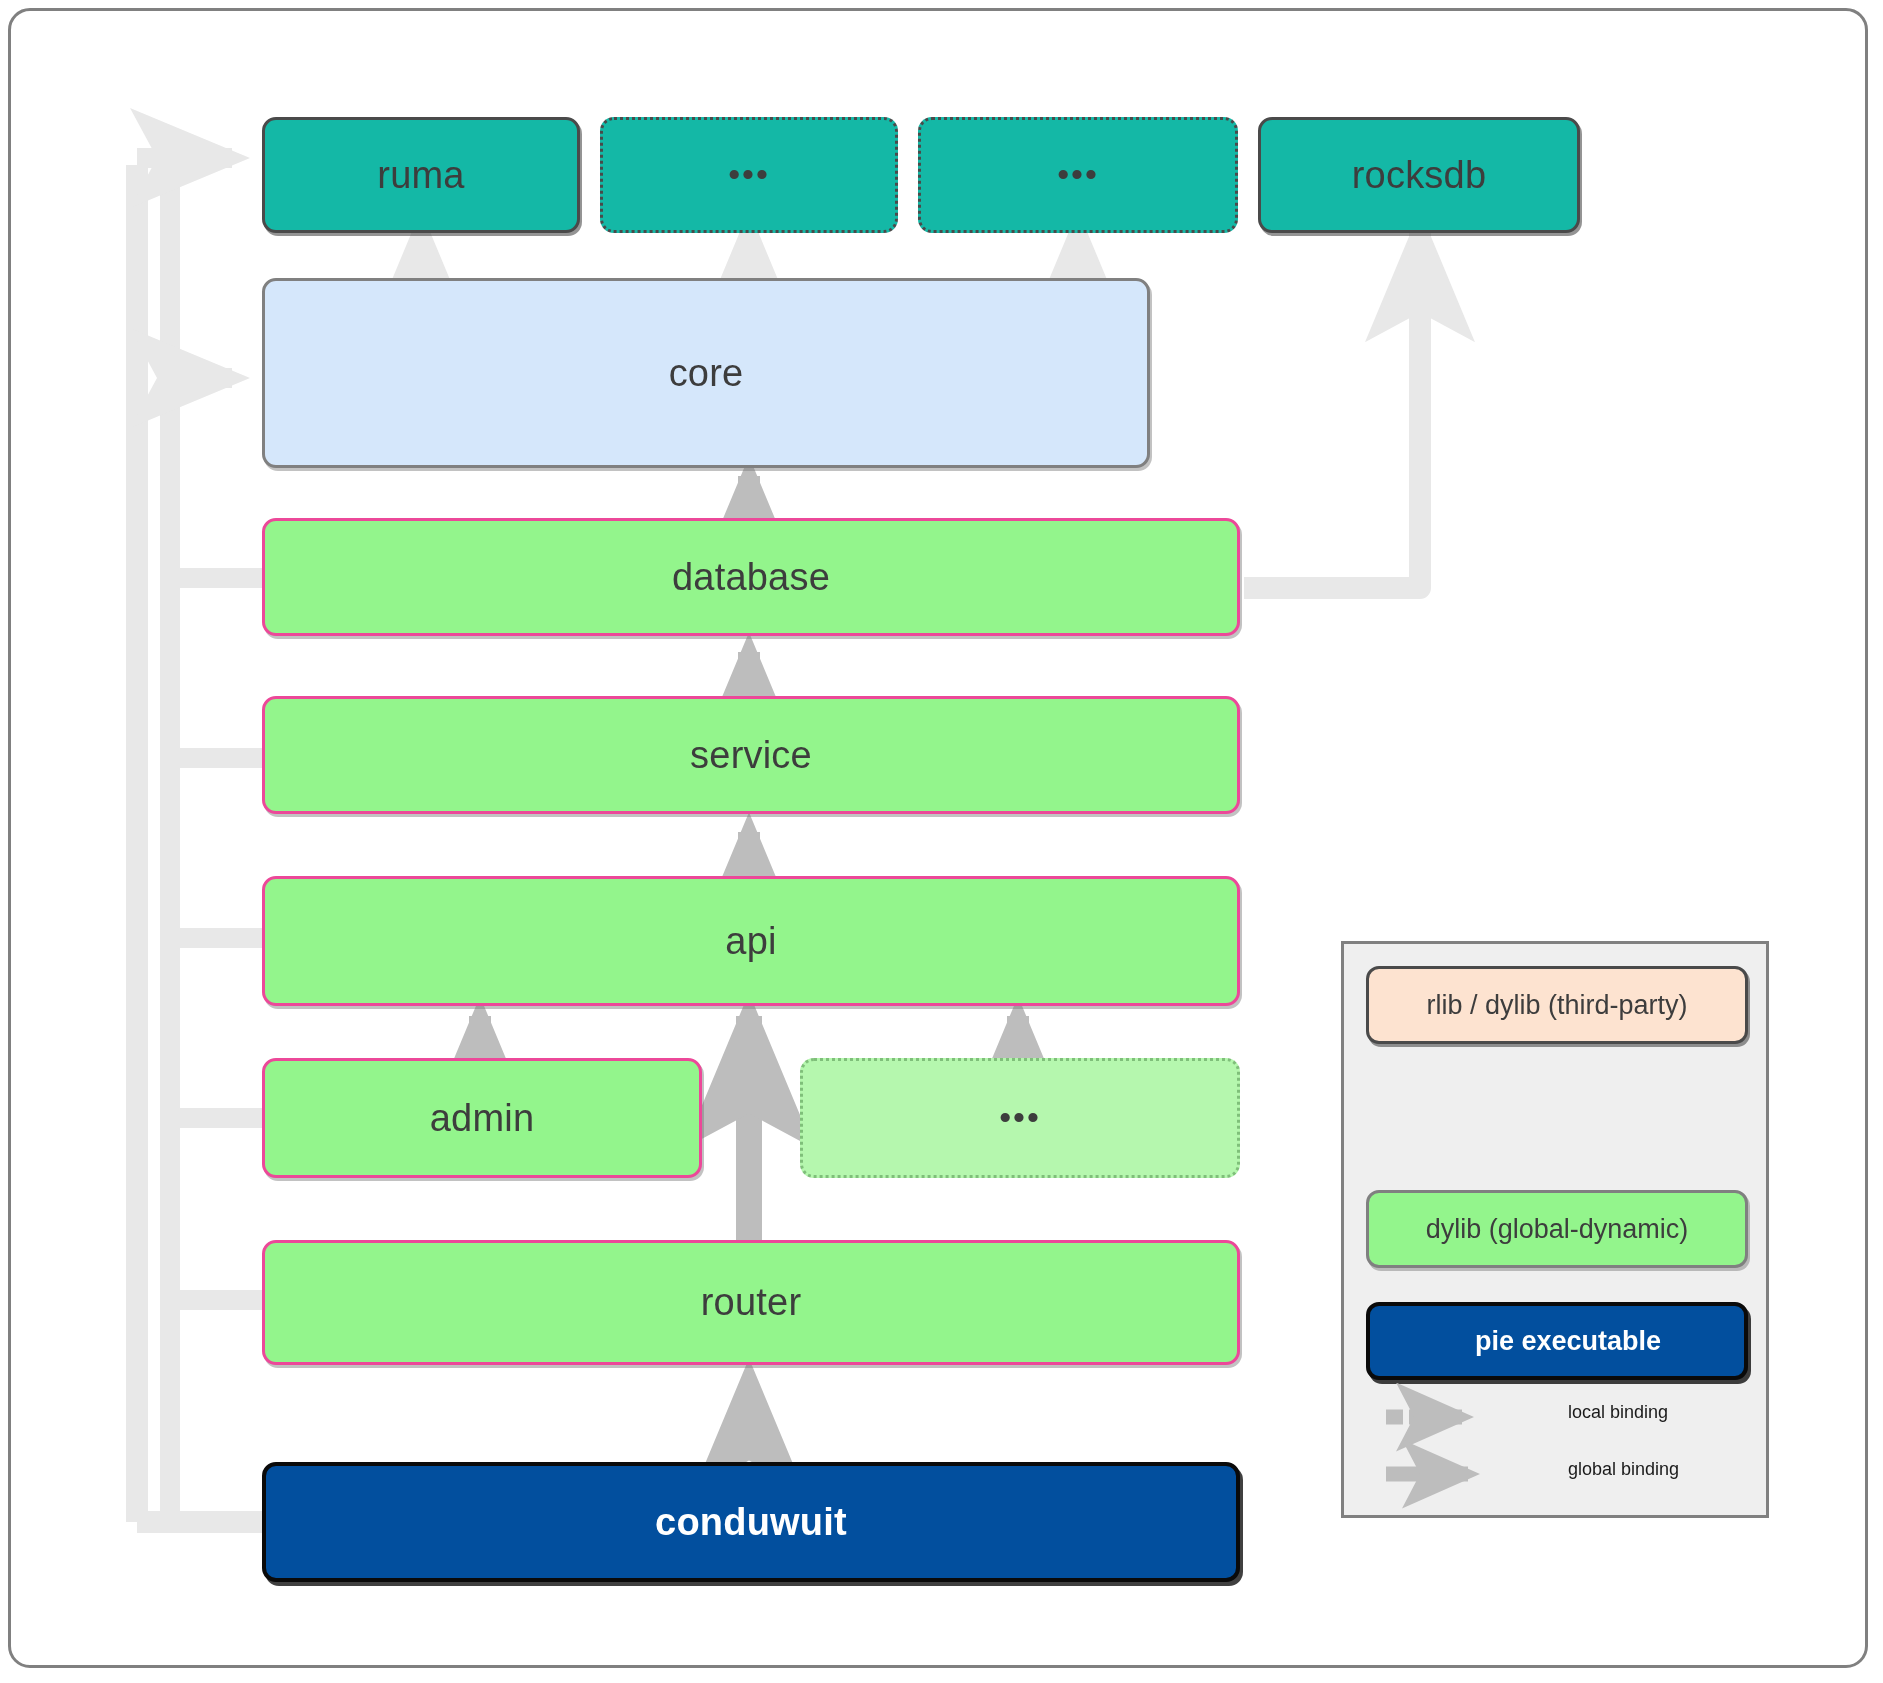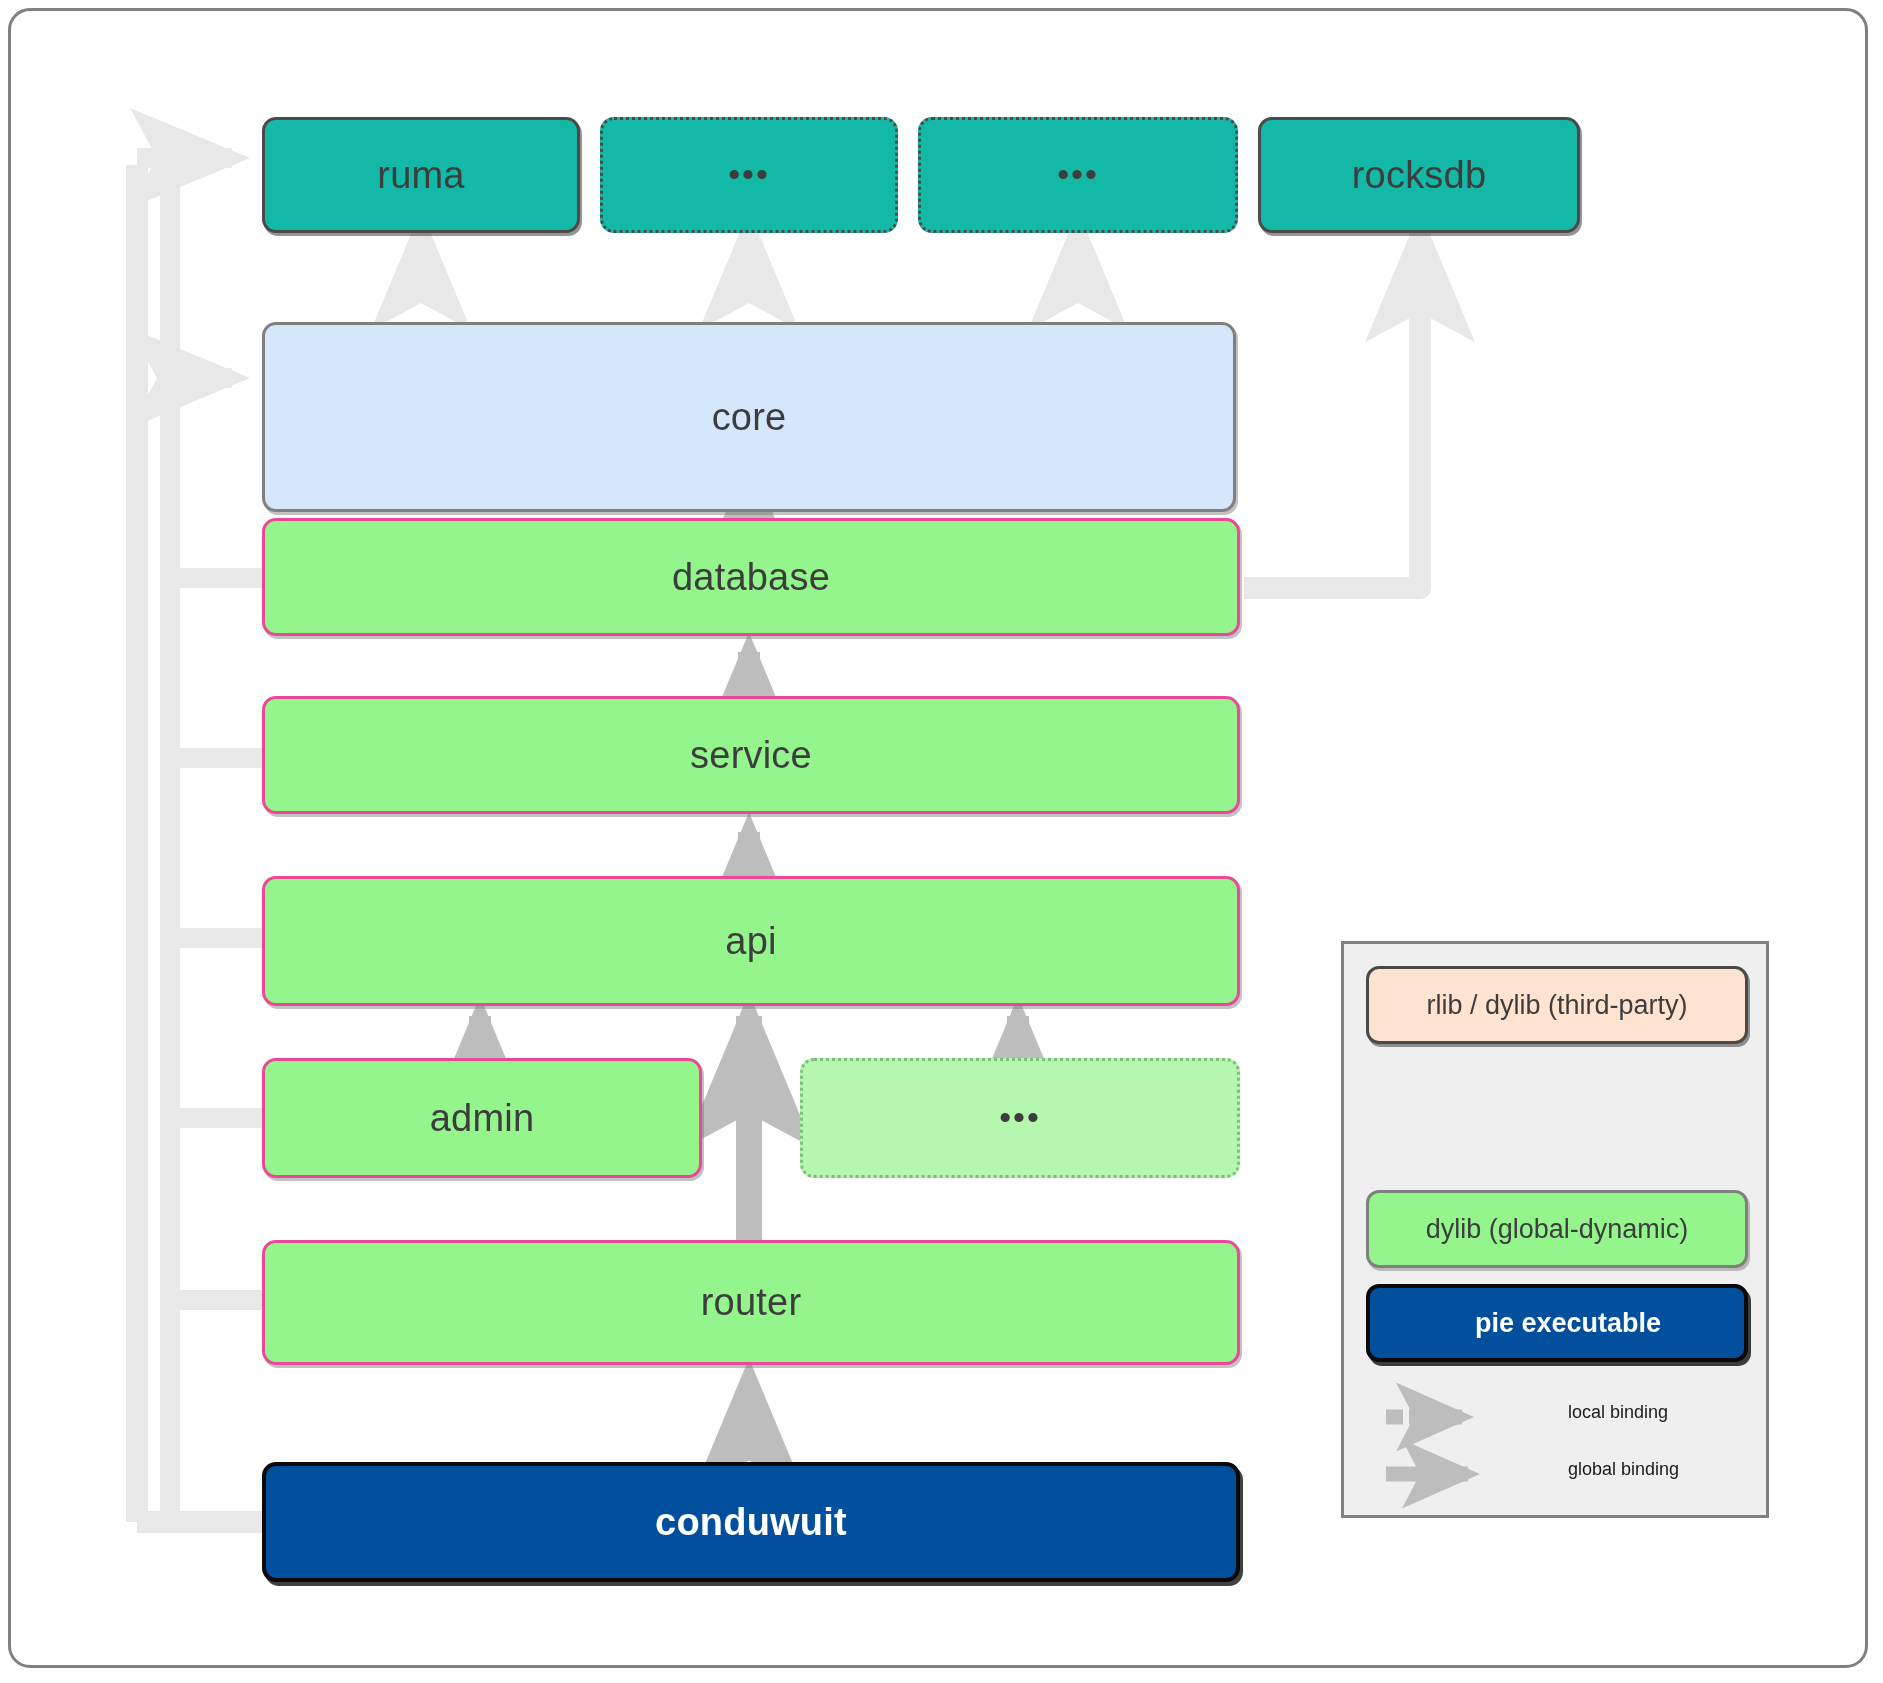--- a/index.html
+++ b/index.html
@@ -117,21 +117,21 @@
       </div>
       <div class="node third ghost" style="left: 600px; top: 98px; width: 298px; height: 116px;">
         <span class="dots">•••</span>
       </div>
       <div class="node third ghost" style="left: 918px; top: 98px; width: 320px; height: 116px;">
         <span class="dots">•••</span>
       </div>
       <div class="node third" style="left: 1258px; top: 98px; width: 322px; height: 116px;">
         <span>rocksdb</span>
       </div>
-      <div class="node initexec" style="left: 262px; top: 278px; width: 974px; height: 190px; margin-top: 44px;">
+      <div class="node initexec" style="left: 262px; top: 278px; width: 888px; height: 190px;">
         <span>core</span>
       </div>
       <div class="node globaldyn" style="left: 262px; top: 518px; width: 978px; height: 118px;">
         <span>database</span>
       </div>
       <div class="node globaldyn" style="left: 262px; top: 696px; width: 978px; height: 118px;">
         <span>service</span>
       </div>
       <div class="node globaldyn" style="left: 262px; top: 876px; width: 978px; height: 130px;">
         <span>api</span>
@@ -154,21 +154,21 @@
 
     <div class="lg-box third" style="top:22px;">
       <span>rlib / dylib (third-party)</span>
     </div>
 
 
     <div class="lg-box globaldyn" style="top:246px;">
       <span>dylib (global-dynamic)</span>
     </div>
 
-    <div class="lg-box pie" style="top:340px;padding-left:22px;">
+    <div class="lg-box pie" style="top:358px;padding-left:22px;">
       <span>pie executable</span>
     </div>
 
     <svg id="lg-arrows" viewBox="0 0 428 577" xmlns="http://www.w3.org/2000/svg">
       <defs>
         <marker id="lg-ah" markerWidth="5.2" markerHeight="4.6" refX="4.4" refY="2.3" orient="auto" markerUnits="strokeWidth">
           <path d="M0,0 L5.2,2.3 L0,4.6 L1.2,2.3 Z" fill="#bdbdbd"></path>
         </marker>
       </defs>
       <path d="M42,473 L118,473" stroke="#bdbdbd" stroke-width="15" fill="none" stroke-dasharray="17 6" marker-end="url(#lg-ah)"></path>

